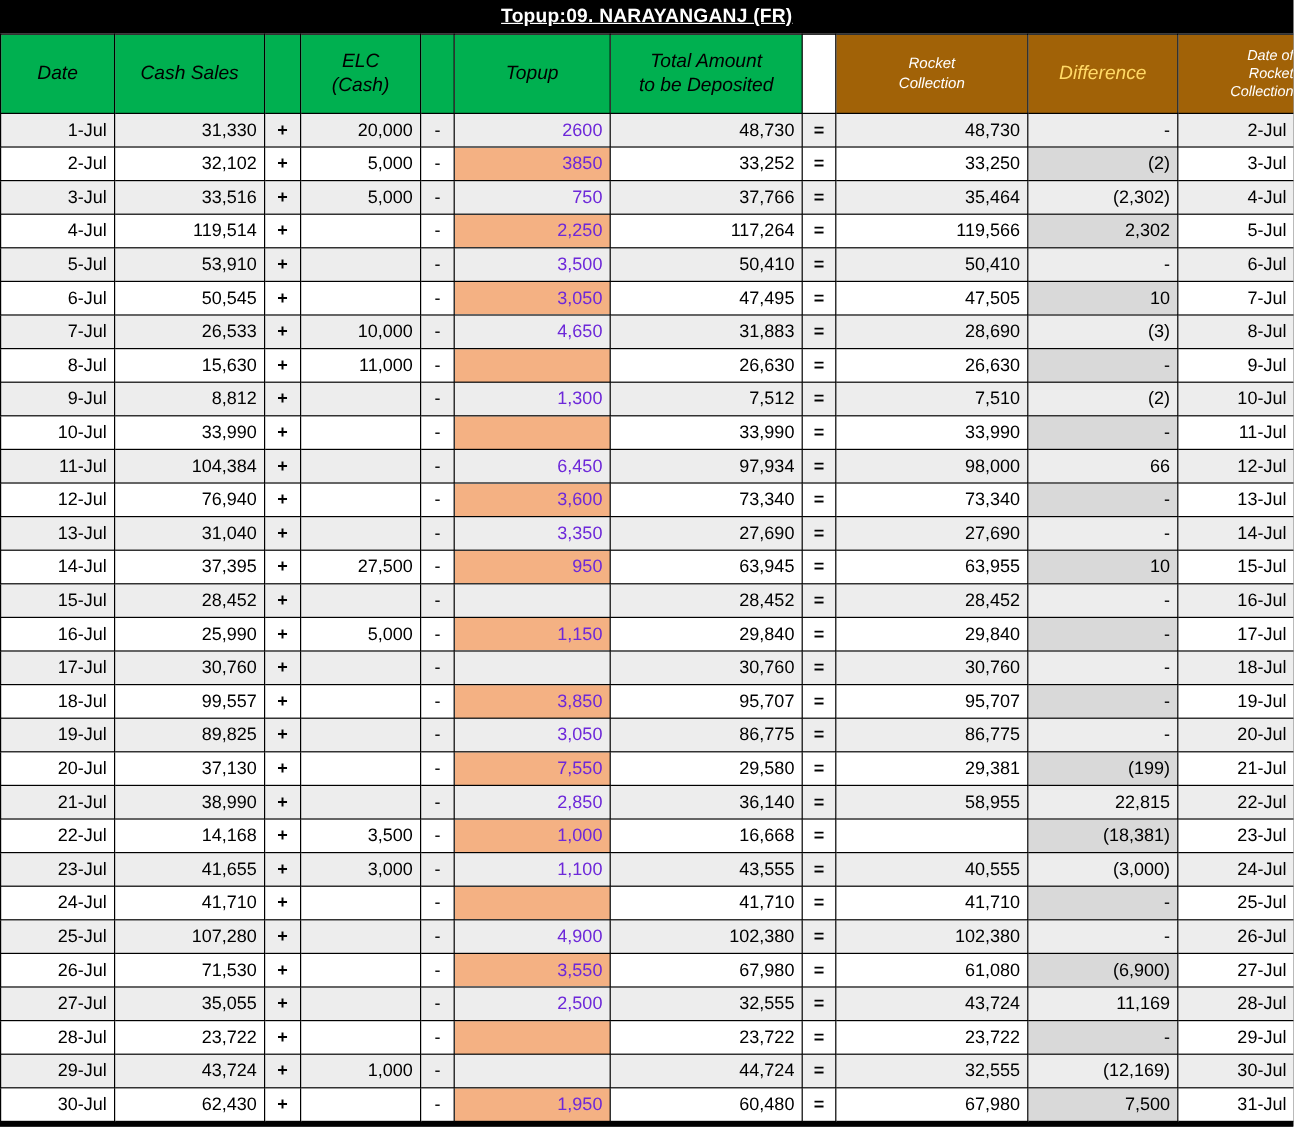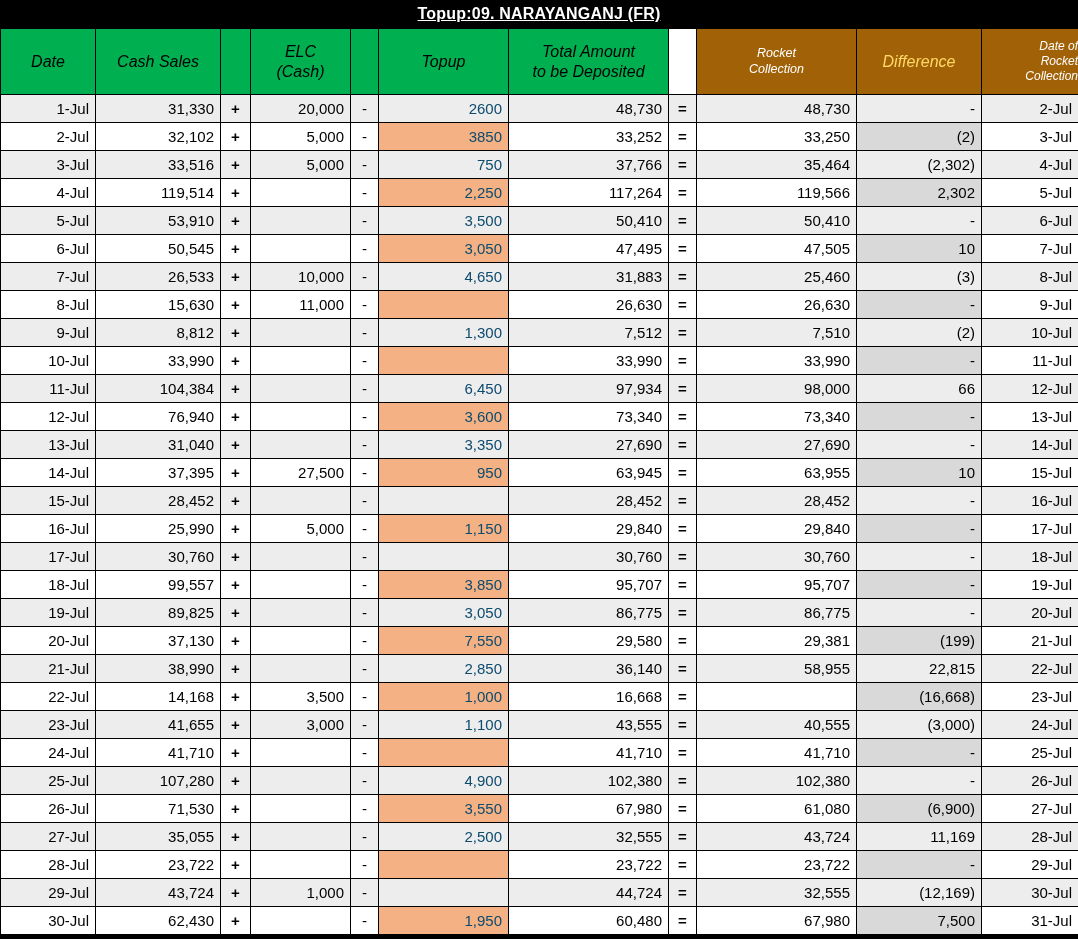--- a/index.html
+++ b/index.html
@@ -56,21 +56,21 @@
     height: 28px;
     font-size: 15px;
     color: #000;
     padding: 0 6px;
     background: #ffffff;
   }
   tbody tr.band td { background: #EDEDED; }
   td.num { text-align: right; }
   td.op { text-align: center; font-weight: bold; padding: 0; }
   td.minus-cell { font-weight: normal; }
-  tbody td.topup { background: #F4B183; color: #0c4a6e; }
+  tbody td.topup { background: #F4B183; color: #6d28d9; }
   tbody td.diff  { background: #D9D9D9; }
   .bottom-strip { height: 5px; background: #000; }
 </style>
 </head>
 <body>
 
 <div class="sheet">
 
   <div class="title-bar">
     <span class="title-text">Topup:09. NARAYANGANJ (FR)</span>
@@ -199,21 +199,21 @@
         </tr>
         <tr class="band">
           <td class="num">7-Jul</td>
           <td class="num">26,533</td>
           <td class="op">+</td>
           <td class="num">10,000</td>
           <td class="op minus-cell">-</td>
           <td class="num topup">4,650</td>
           <td class="num">31,883</td>
           <td class="op">=</td>
-          <td class="num">25,460</td>
+          <td class="num">28,690</td>
           <td class="num diff">(3)</td>
           <td class="num">8-Jul</td>
         </tr>
         <tr>
           <td class="num">8-Jul</td>
           <td class="num">15,630</td>
           <td class="op">+</td>
           <td class="num">11,000</td>
           <td class="op minus-cell">-</td>
           <td class="num topup"></td>
@@ -395,21 +395,21 @@
         <tr>
           <td class="num">22-Jul</td>
           <td class="num">14,168</td>
           <td class="op">+</td>
           <td class="num">3,500</td>
           <td class="op minus-cell">-</td>
           <td class="num topup">1,000</td>
           <td class="num">16,668</td>
           <td class="op">=</td>
           <td class="num"></td>
-          <td class="num diff">(16,668)</td>
+          <td class="num diff">(18,381)</td>
           <td class="num">23-Jul</td>
         </tr>
         <tr class="band">
           <td class="num">23-Jul</td>
           <td class="num">41,655</td>
           <td class="op">+</td>
           <td class="num">3,000</td>
           <td class="op minus-cell">-</td>
           <td class="num topup">1,100</td>
           <td class="num">43,555</td>

